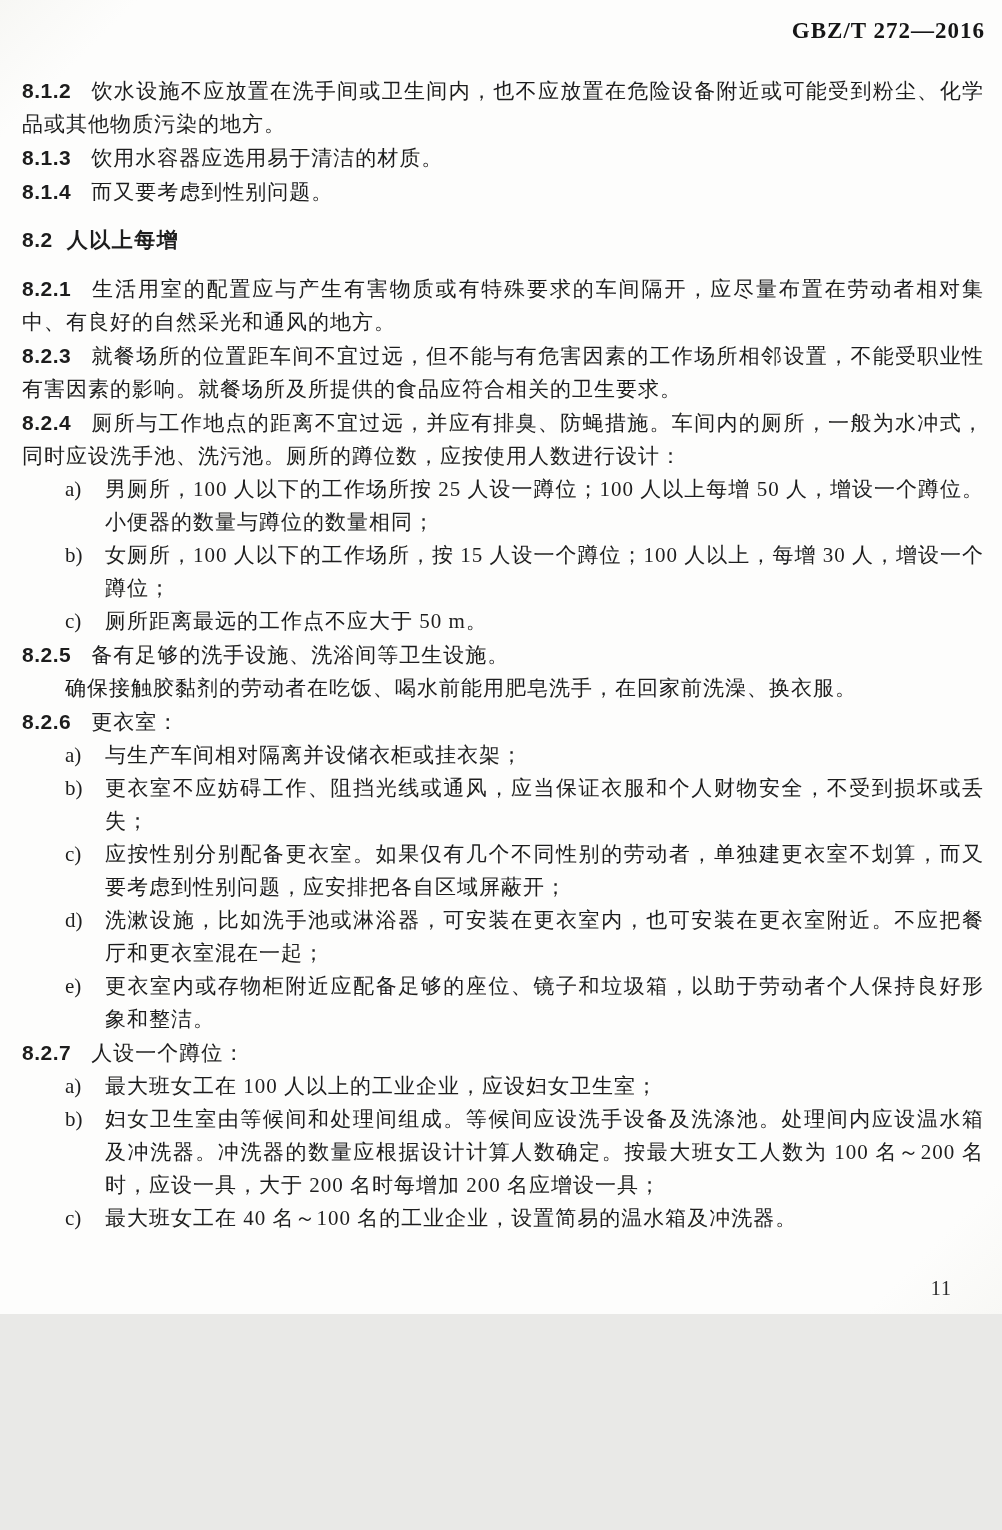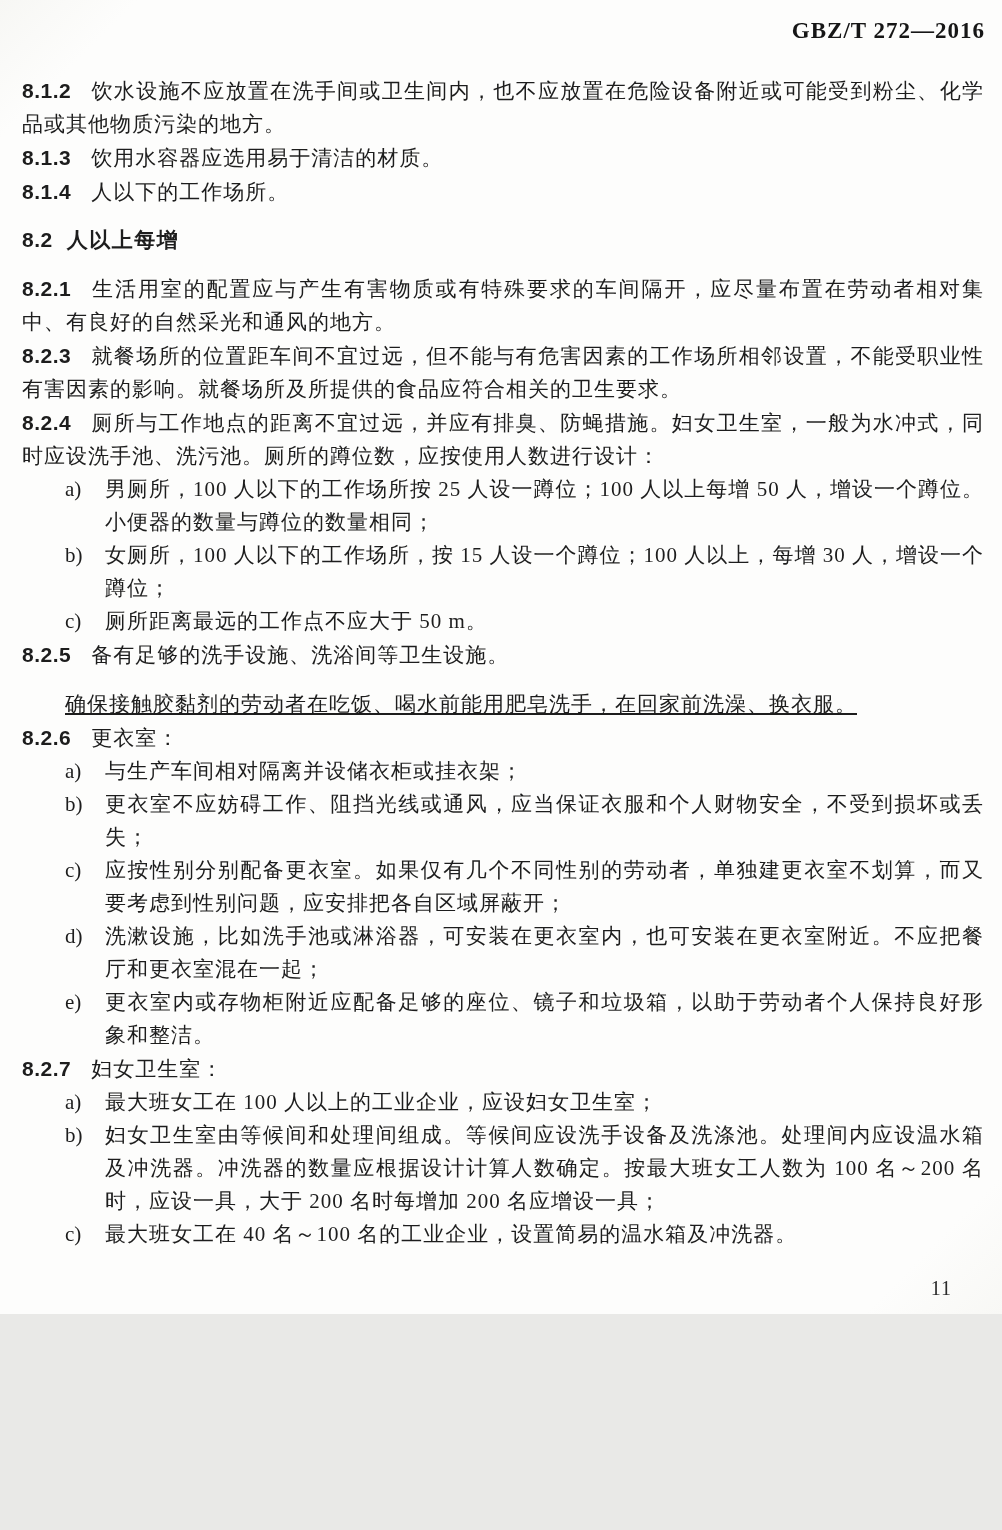--- a/index.html
+++ b/index.html
@@ -38,51 +38,51 @@
   .section-heading .num{margin-right:14px;letter-spacing:.5px;}
   .list{margin:0;padding:0;list-style:none;}
   .list-item{
     position:relative;margin:0;padding-left:83px;
     font-size:21px;line-height:33px;text-align:justify;letter-spacing:1px;
   }
   .list-item .label{
     position:absolute;left:43px;top:0;letter-spacing:0;
   }
   .note{
-    margin:16px 0 0 43px;font-size:21px;line-height:33px;
-    text-align:justify;letter-spacing:1px;text-decoration:underline;
+    margin:0 0 0 43px;font-size:21px;line-height:33px;
+    text-align:justify;letter-spacing:1px;
   }
   .page-number{
     position:absolute;right:50px;bottom:14px;
     font-size:20px;color:#2b2b2b;letter-spacing:1px;
   }
 </style>
 </head>
 <body>
 
 <div class="page">
 
   <div class="doc-header">GBZ/T 272—2016</div>
 
   <div class="content">
 
     <p class="clause"><span class="num">8.1.2</span><span>饮水设施不应放置在洗手间或卫生间内，也不应放置在危险设备附近或可能受到粉尘、化学品或其他物质污染的地方。</span></p>
 
     <p class="clause"><span class="num">8.1.3</span><span>饮用水容器应选用易于清洁的材质。</span></p>
 
-    <p class="clause"><span class="num">8.1.4</span><span>人以下的工作场所。</span></p>
+    <p class="clause"><span class="num">8.1.4</span><span>而又要考虑到性别问题。</span></p>
 
     <p class="section-heading"><span class="num">8.2</span><span>人以上每增</span></p>
 
     <p class="clause"><span class="num">8.2.1</span><span>生活用室的配置应与产生有害物质或有特殊要求的车间隔开，应尽量布置在劳动者相对集中、有良好的自然采光和通风的地方。</span></p>
 
 
     <p class="clause"><span class="num">8.2.3</span><span>就餐场所的位置距车间不宜过远，但不能与有危害因素的工作场所相邻设置，不能受职业性有害因素的影响。就餐场所及所提供的食品应符合相关的卫生要求。</span></p>
 
-    <p class="clause"><span class="num">8.2.4</span><span>厕所与工作地点的距离不宜过远，并应有排臭、防蝇措施。妇女卫生室，一般为水冲式，同时应设洗手池、洗污池。厕所的蹲位数，应按使用人数进行设计：</span></p>
+    <p class="clause"><span class="num">8.2.4</span><span>厕所与工作地点的距离不宜过远，并应有排臭、防蝇措施。车间内的厕所，一般为水冲式，同时应设洗手池、洗污池。厕所的蹲位数，应按使用人数进行设计：</span></p>
 
     <ul class="list">
       <li class="list-item"><span class="label">a)</span><span>男厕所，100 人以下的工作场所按 25 人设一蹲位；100 人以上每增 50 人，增设一个蹲位。小便器的数量与蹲位的数量相同；</span></li>
       <li class="list-item"><span class="label">b)</span><span>女厕所，100 人以下的工作场所，按 15 人设一个蹲位；100 人以上，每增 30 人，增设一个蹲位；</span></li>
       <li class="list-item"><span class="label">c)</span><span>厕所距离最远的工作点不应大于 50 m。</span></li>
     </ul>
 
     <p class="clause"><span class="num">8.2.5</span><span>备有足够的洗手设施、洗浴间等卫生设施。</span></p>
 
     <p class="note">确保接触胶黏剂的劳动者在吃饭、喝水前能用肥皂洗手，在回家前洗澡、换衣服。</p>
@@ -90,21 +90,21 @@
     <p class="clause"><span class="num">8.2.6</span><span>更衣室：</span></p>
 
     <ul class="list">
       <li class="list-item"><span class="label">a)</span><span>与生产车间相对隔离并设储衣柜或挂衣架；</span></li>
       <li class="list-item"><span class="label">b)</span><span>更衣室不应妨碍工作、阻挡光线或通风，应当保证衣服和个人财物安全，不受到损坏或丢失；</span></li>
       <li class="list-item"><span class="label">c)</span><span>应按性别分别配备更衣室。如果仅有几个不同性别的劳动者，单独建更衣室不划算，而又要考虑到性别问题，应安排把各自区域屏蔽开；</span></li>
       <li class="list-item"><span class="label">d)</span><span>洗漱设施，比如洗手池或淋浴器，可安装在更衣室内，也可安装在更衣室附近。不应把餐厅和更衣室混在一起；</span></li>
       <li class="list-item"><span class="label">e)</span><span>更衣室内或存物柜附近应配备足够的座位、镜子和垃圾箱，以助于劳动者个人保持良好形象和整洁。</span></li>
     </ul>
 
-    <p class="clause"><span class="num">8.2.7</span><span>妇女卫生室：</span></p>
+    <p class="clause"><span class="num">8.2.7</span><span>人设一个蹲位：</span></p>
 
     <ul class="list">
       <li class="list-item"><span class="label">a)</span><span>最大班女工在 100 人以上的工业企业，应设妇女卫生室；</span></li>
       <li class="list-item"><span class="label">b)</span><span>妇女卫生室由等候间和处理间组成。等候间应设洗手设备及洗涤池。处理间内应设温水箱及冲洗器。冲洗器的数量应根据设计计算人数确定。按最大班女工人数为 100 名～200 名时，应设一具，大于 200 名时每增加 200 名应增设一具；</span></li>
       <li class="list-item"><span class="label">c)</span><span>最大班女工在 40 名～100 名的工业企业，设置简易的温水箱及冲洗器。</span></li>
     </ul>
 
   </div>
 
   <div class="page-number">11</div>

